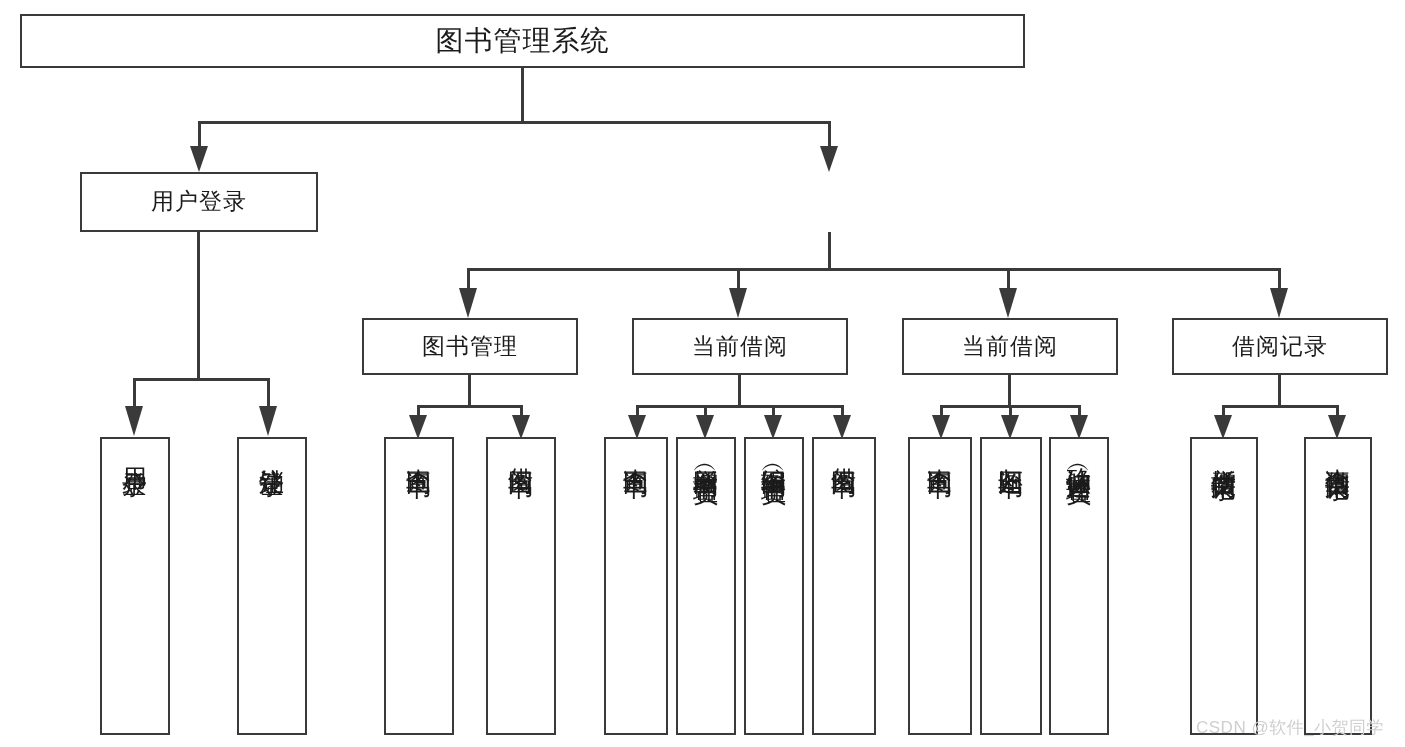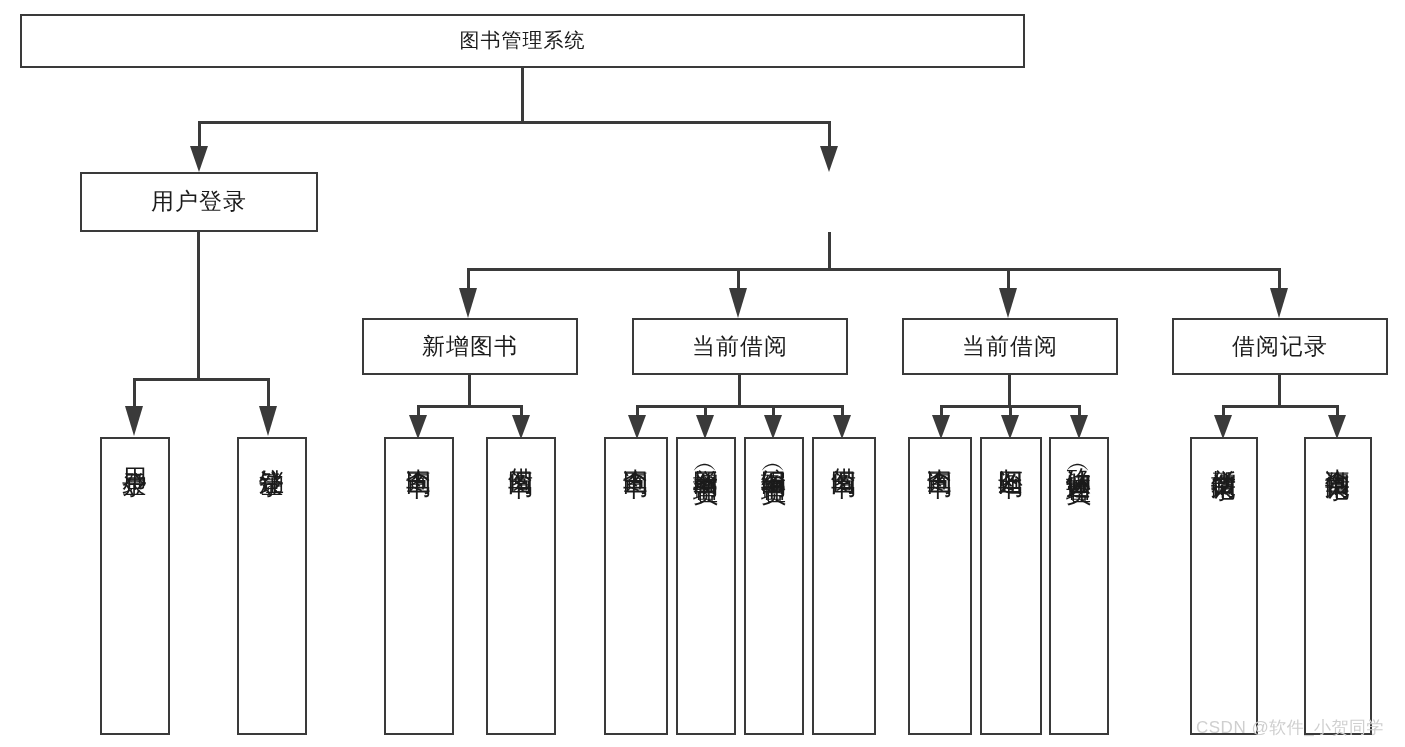--- a/index.html
+++ b/index.html
@@ -27,21 +27,21 @@
     display:block;
     white-space:pre;
     line-height:1.18;
   }
 
   
   .h-node .lbl{
     font-size:23px;
     letter-spacing:1px;
   }
-  .root .lbl{font-size:20px;text-align:center;}
+  .root .lbl{font-size:28px;text-align:center;}
 
   
   .v-node{
     align-items:flex-start;
     padding-top:9px;
   }
   .v-node .lbl{
     writing-mode:vertical-rl;
     text-orientation:upright;
     font-size:25px;
@@ -110,21 +110,21 @@
   <div class="vline" style="left:467px;top:268px;width:3px;height:22px;"></div>
   <div class="vline" style="left:737px;top:268px;width:3px;height:22px;"></div>
   <div class="vline" style="left:1007px;top:268px;width:3px;height:22px;"></div>
   <div class="vline" style="left:1278px;top:268px;width:3px;height:22px;"></div>
   <div class="arrow" style="left:459px;top:288px;border-top-width:30px;"></div>
   <div class="arrow" style="left:729px;top:288px;border-top-width:30px;"></div>
   <div class="arrow" style="left:999px;top:288px;border-top-width:30px;"></div>
   <div class="arrow" style="left:1270px;top:288px;border-top-width:30px;"></div>
 
   <div class="node h-node" style="left:362px;top:318px;width:216px;height:57px;">
-    <span class="lbl">新增图书</span>
+    <span class="lbl">图书管理</span>
   </div>
   <div class="node h-node" style="left:632px;top:318px;width:216px;height:57px;">
     <span class="lbl">当前借阅</span>
   </div>
   <div class="node h-node" style="left:902px;top:318px;width:216px;height:57px;">
     <span class="lbl">当前借阅</span>
   </div>
   <div class="node h-node" style="left:1172px;top:318px;width:216px;height:57px;">
     <span class="lbl">借阅记录</span>
   </div>

